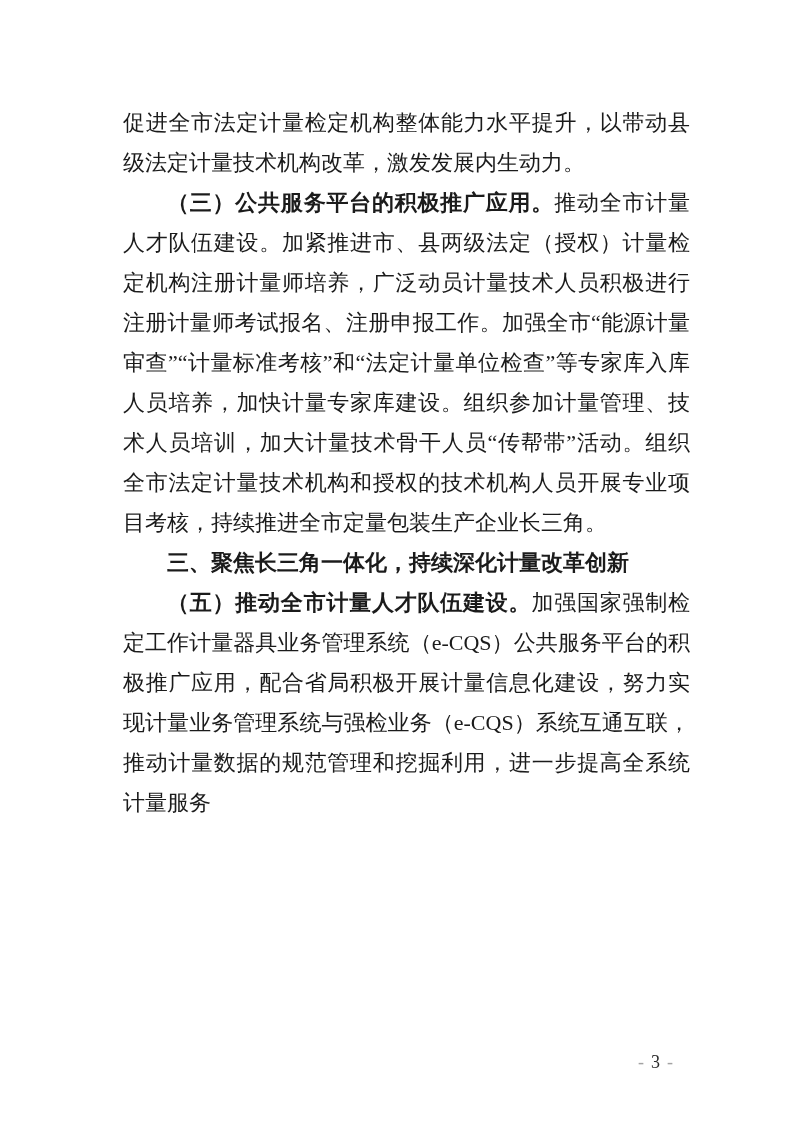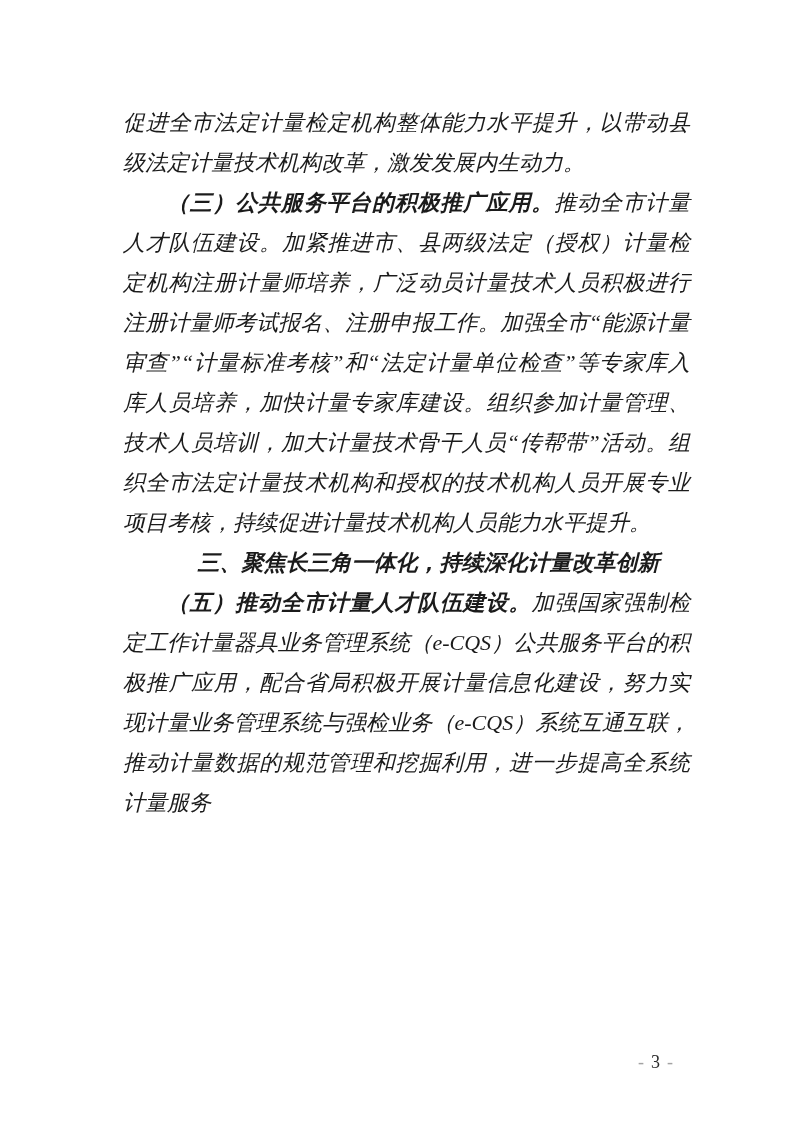--- a/index.html
+++ b/index.html
@@ -21,29 +21,28 @@
     top: 103px;
     width: 567px;
     color: #1b1b1b;
     font-size: 22px;
     line-height: 40px;
     text-align: justify;
   }
   .doc-body p {
     margin: 0;
     padding: 0;
-    font-style: italic;
   }
   p.para-indent {
     text-indent: 2em;
   }
   p.para-heading {
     font-family: "Liberation Sans", sans-serif;
     font-weight: 700;
-    text-align: center;
+    text-align: left;
   }
   .run-bold {
     font-weight: 700;
   }
   .page-footer {
     position: absolute;
     top: 1050px;
     left: 631px;
     font-size: 18px;
     line-height: 24px;
@@ -54,20 +53,20 @@
     color: #a3a3a3;
     margin: 0 7px;
   }
 </style>
 </head>
 <body>
 
 <div class="page">
   <div class="doc-body" id="doc-body">
       <p class="para-body"><span>促进全市法定计量检定机构整体能力水平提升，以带动县级法定计量技术机构改革，激发发展内生动力。</span></p>
-      <p class="para-indent para-body"><span class="run-bold">（三）公共服务平台的积极推广应用。</span><span>推动全市计量人才队伍建设。加紧推进市、县两级法定（授权）计量检定机构注册计量师培养，广泛动员计量技术人员积极进行注册计量师考试报名、注册申报工作。加强全市“能源计量审查”“计量标准考核”和“法定计量单位检查”等专家库入库人员培养，加快计量专家库建设。组织参加计量管理、技术人员培训，加大计量技术骨干人员“传帮带”活动。组织全市法定计量技术机构和授权的技术机构人员开展专业项目考核，持续促进计量技术机构人员能力水平提升。</span></p>
+      <p class="para-indent para-body"><span class="run-bold">（三）公共服务平台的积极推广应用。</span><span>推动全市计量人才队伍建设。加紧推进市、县两级法定（授权）计量检定机构注册计量师培养，广泛动员计量技术人员积极进行注册计量师考试报名、注册申报工作。加强全市“能源计量审查”“计量标准考核”和“法定计量单位检查”等专家库入库人员培养，加快计量专家库建设。组织参加计量管理、技术人员培训，加大计量技术骨干人员“传帮带”活动。组织全市法定计量技术机构和授权的技术机构人员开展专业项目考核，持续推进全市定量包装生产企业长三角。</span></p>
       <p class="para-indent para-heading"><span class="run-bold">三、聚焦长三角一体化，持续深化计量改革创新</span></p>
       <p class="para-indent para-body"><span class="run-bold">（五）推动全市计量人才队伍建设。</span><span>加强国家强制检定工作计量器具业务管理系统（e-CQS）公共服务平台的积极推广应用，配合省局积极开展计量信息化建设，努力实现计量业务管理系统与强检业务（e-CQS）系统互通互联，推动计量数据的规范管理和挖掘利用，进一步提高全系统计量服务</span></p>
     </div>
   <div class="page-footer">
     <span class="dash">-</span><span>3</span><span class="dash">-</span>
   </div>
 </div>
 
 </body></html>

